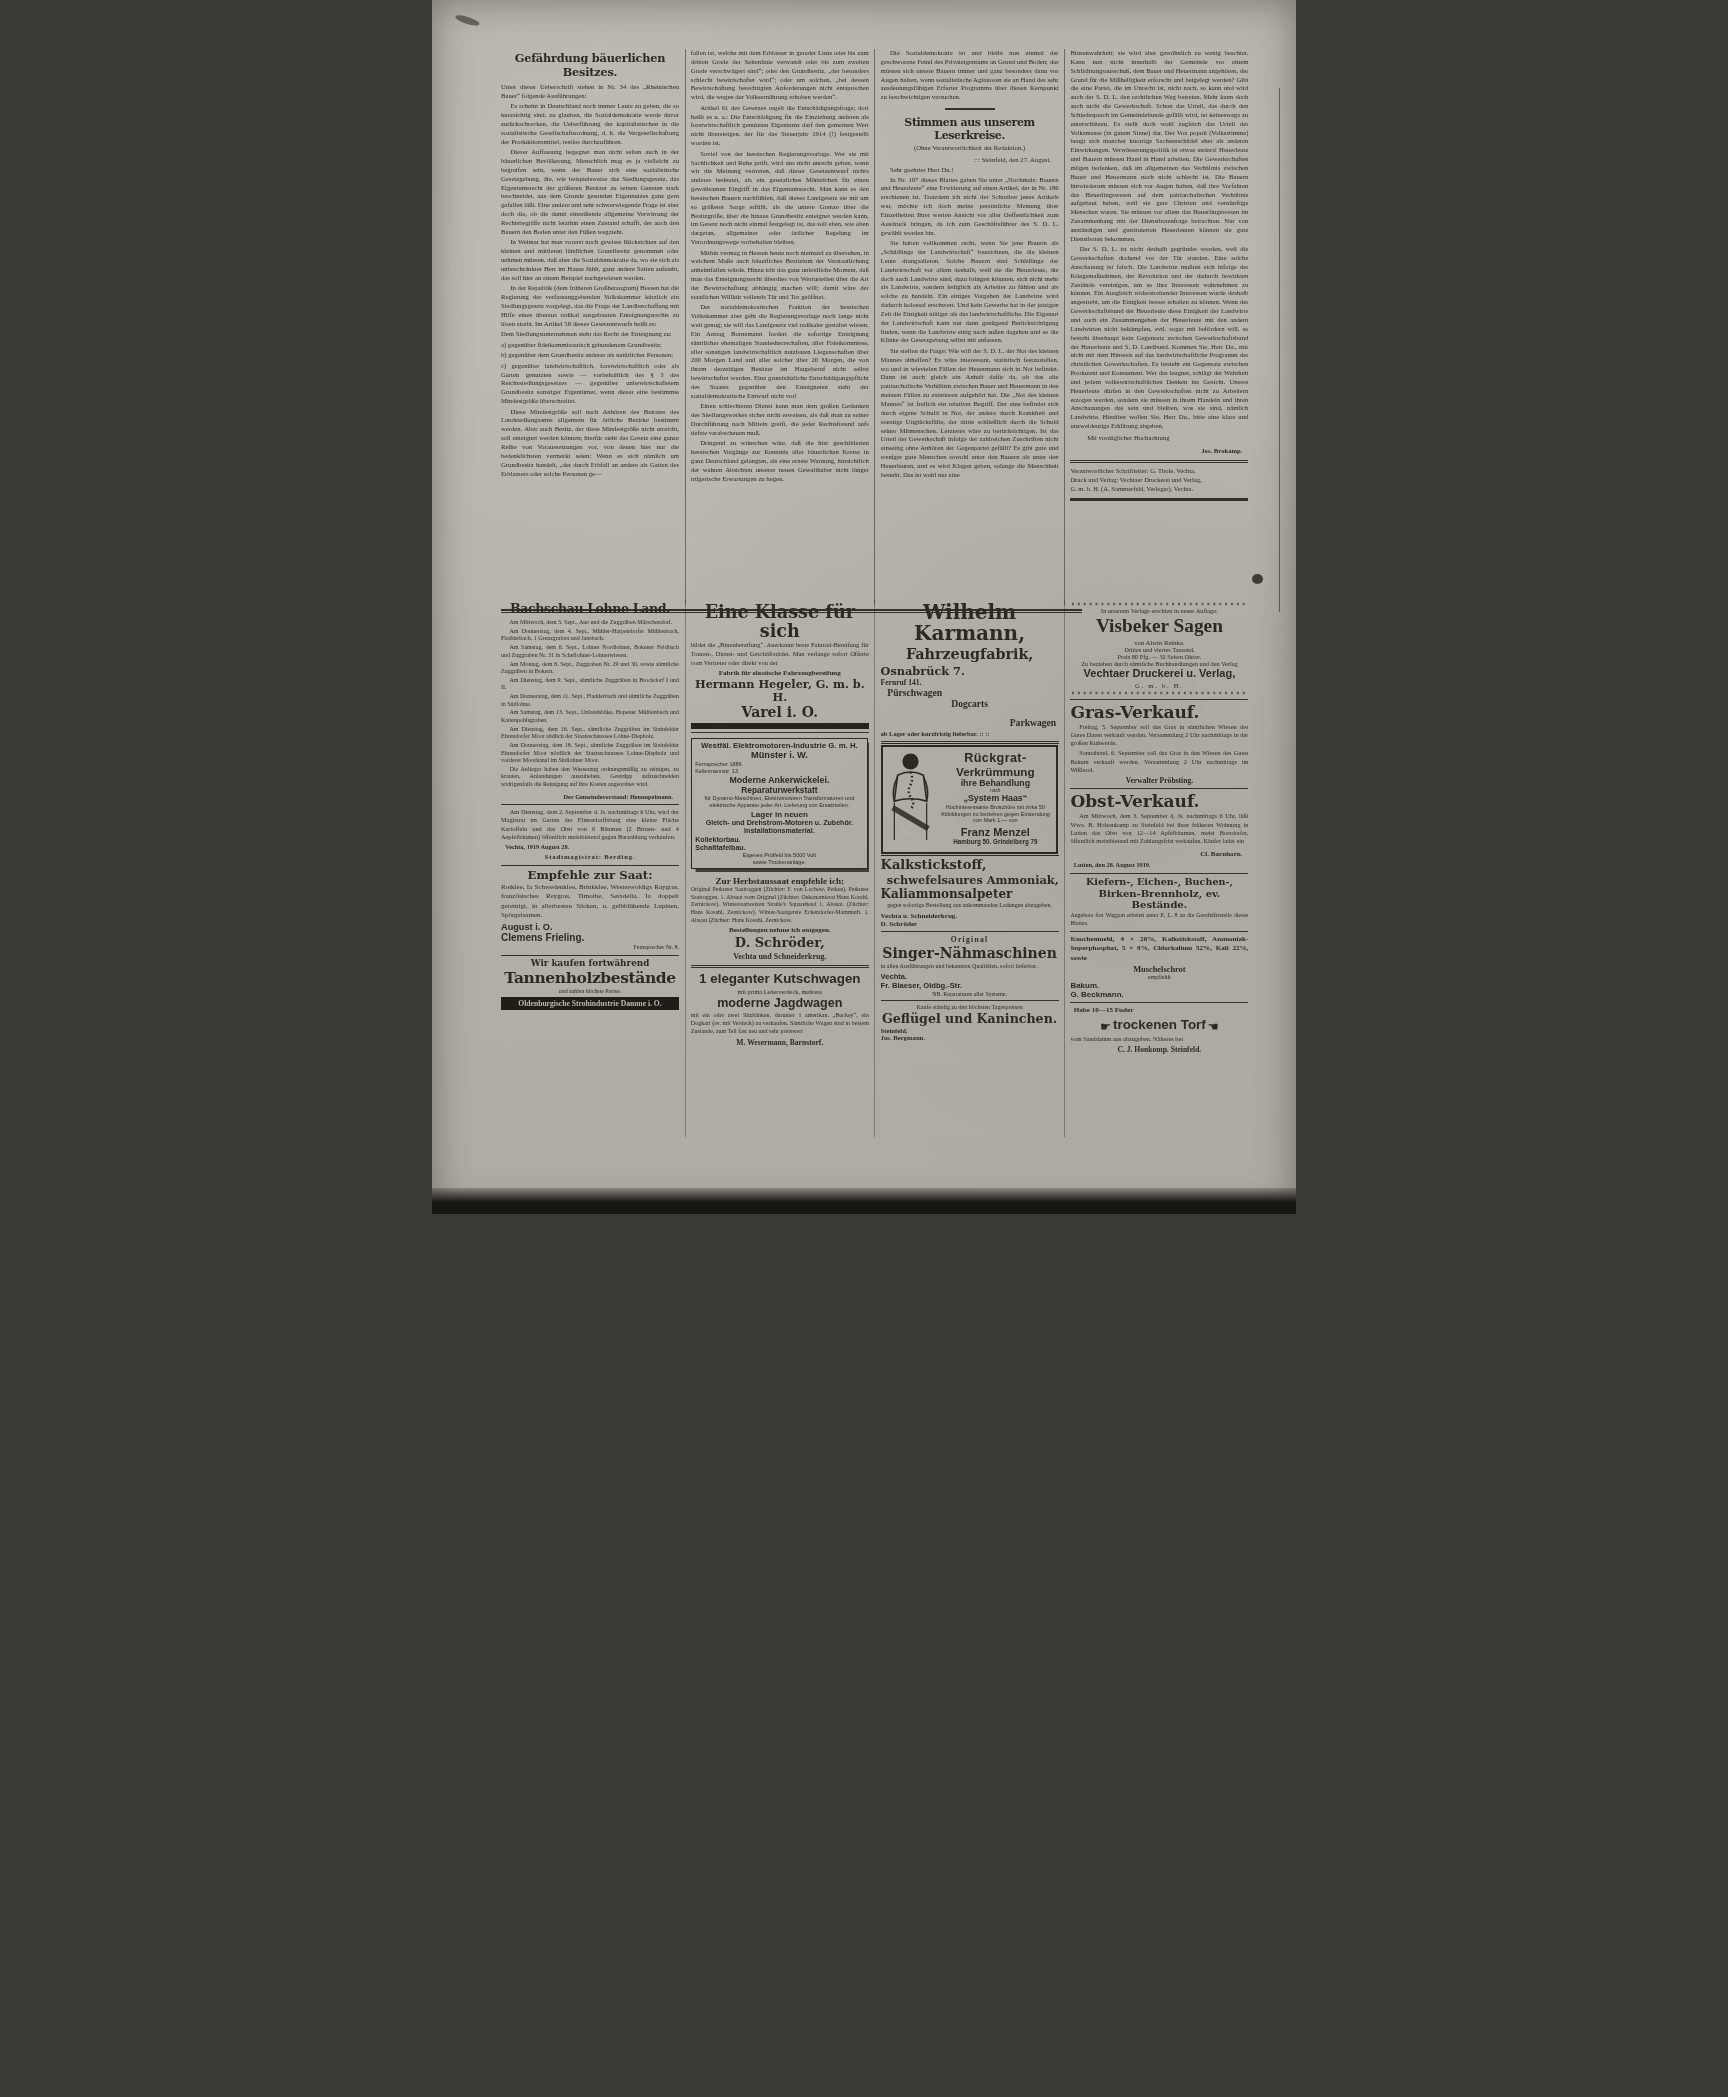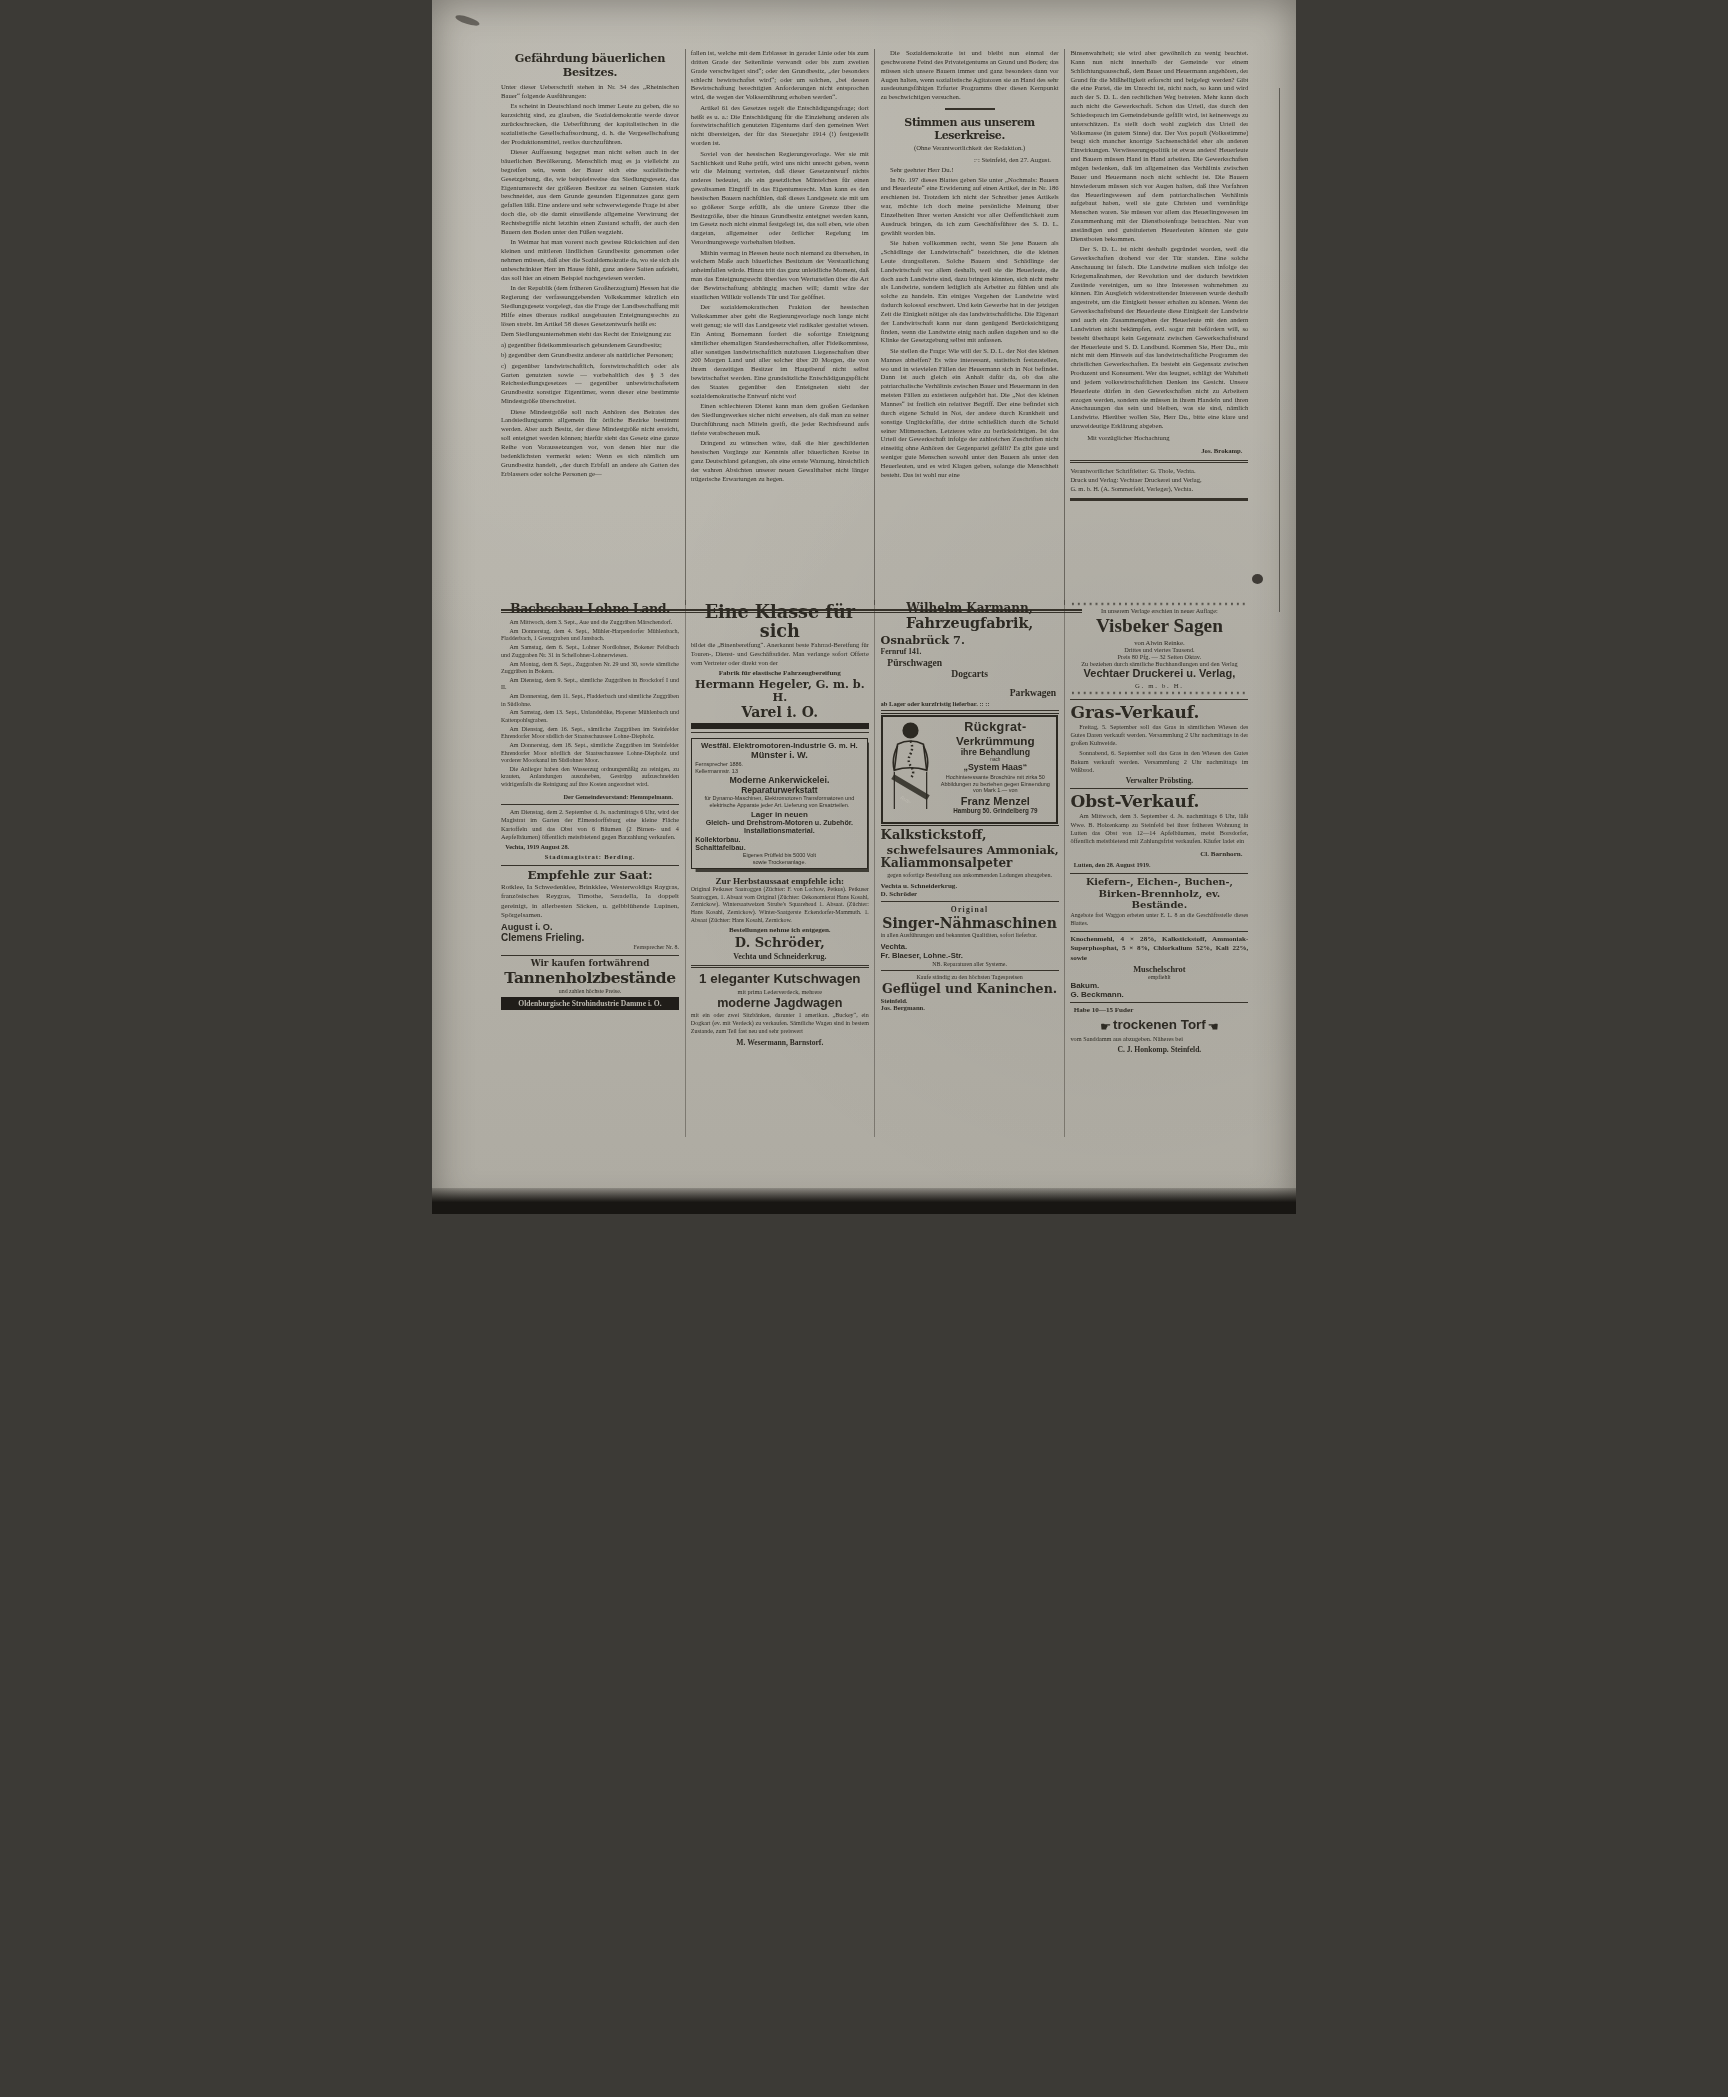--- a/index.html
+++ b/index.html
@@ -190,21 +190,21 @@
 
       <div class="ad-big sans" style="font-size:13.4px;">1 eleganter Kutschwagen</div>
       <div class="adcenter" style="font-size:6.3px;">mit prima Lederverdeck, mehrere</div>
       <div class="ad-big sans" style="font-size:12.6px;">moderne Jagdwagen</div>
       <p class="ni" style="font-size:6px;">mit ein oder zwei Sitzbänken, darunter 1 amerikan. „Buckey“, ein Dogkart (ev. mit Verdeck) zu verkaufen. Sämtliche Wagen sind in bestem Zustande, zum Teil fast neu und sehr preiswert</p>
       <div class="adcenter" style="font-weight:bold;font-size:7.6px;">M. Wesermann, Barnstorf.</div>
     </div>
     <div class="vr"></div>
 
     <div class="bcol">
-      <div class="ad-big" style="font-size:12px;">Wilhelm Karmann,</div>
+      <div class="ad-big" style="font-size:20px;">Wilhelm Karmann,</div>
       <div class="ad-big" style="font-size:14.3px;">Fahrzeugfabrik,</div>
       <div class="row">
         <span style="font-weight:bold;font-size:11.3px;font-family:'DejaVu Serif',serif;">Osnabrück 7.</span>
         <span style="font-weight:bold;font-size:7.6px;">Fernruf 141.</span>
       </div>
       <div style="text-align:left;font-weight:bold;font-size:9.6px;margin:0.8px 0 0 6.7px;">Pürschwagen</div>
       <div style="text-align:center;font-weight:bold;font-size:9.6px;">Dogcarts</div>
       <div style="text-align:right;font-weight:bold;font-size:9.6px;margin-right:2.5px;margin-top:8px;">Parkwagen</div>
       <div style="font-weight:bold;font-size:6.5px;margin-top:1.7px;">ab Lager oder kurzfristig lieferbar. :: ::</div>
       <div class="rule thin"></div>
@@ -244,21 +244,21 @@
         <span>Vechta u. Schneiderkrug.</span>
         <span>D. Schröder</span>
       </div>
       <div class="rule thin"></div>
 
       <div class="adcenter" style="font-weight:bold;font-size:7.6px;letter-spacing:1.3px;">Original</div>
       <div class="ad-big" style="font-size:14px;">Singer-Nähmaschinen</div>
       <p class="ni" style="font-size:6px;">in allen Ausführungen und bekannten Qualitäten, sofort lieferbar.</p>
       <div class="row" style="font-weight:bold;font-size:7.6px;">
         <span class="sans">Vechta.</span>
-        <span class="sans">Fr. Blaeser, Lohne.-Str.</span>
+        <span class="sans">Fr. Blaeser, Oldbg.-Str.</span>
       </div>
       <div class="adcenter" style="font-size:5.9px;">NB. Reparaturen aller Systeme.</div>
       <div class="rule thin"></div>
 
       <div class="adcenter" style="font-size:6px;">Kaufe ständig zu den höchsten Tagespreisen</div>
       <div class="ad-big" style="font-size:12.6px;">Geflügel und Kaninchen.</div>
       <div class="row" style="font-weight:bold;font-size:6.7px;">
         <span>Steinfeld.</span>
         <span>Jos. Bergmann.</span>
       </div>

